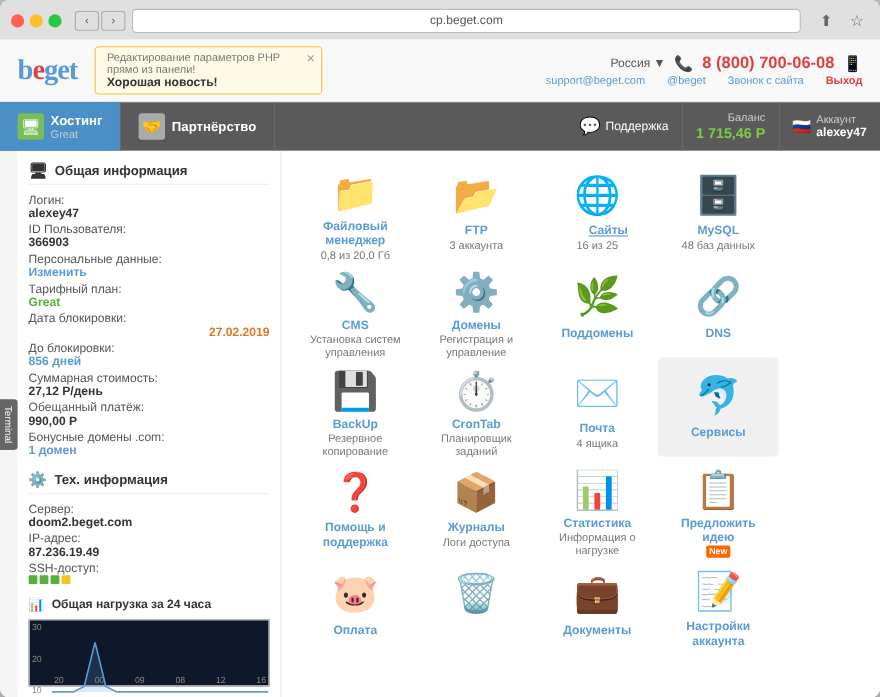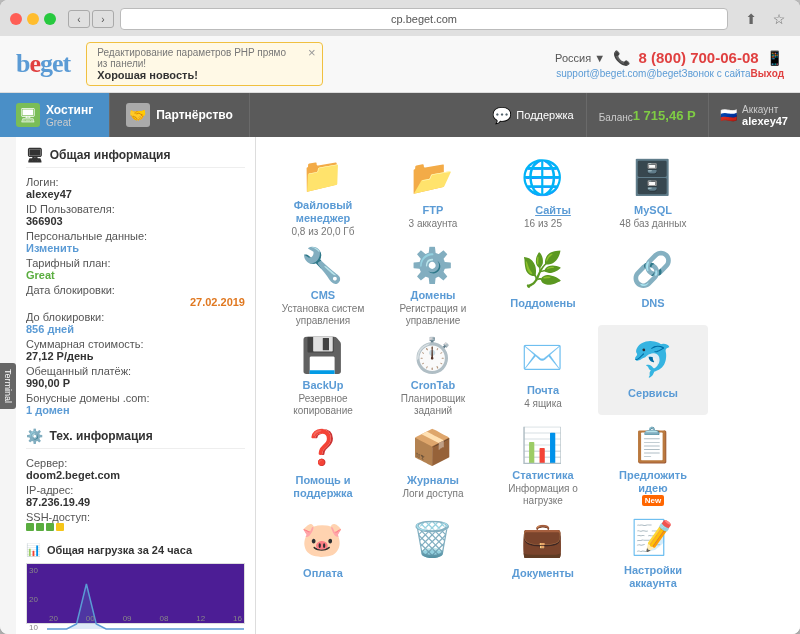--- a/index.html
+++ b/index.html
@@ -101,21 +101,21 @@
         <span style="position:absolute; top:2px; right:6px; cursor:pointer; color:#999; font-size:13px;">×</span>
       </div>
       <div style="flex:1;"></div>
       <div style="display:flex; flex-direction:column; align-items:flex-end; gap:2px;">
         <div style="display:flex; align-items:center; gap:8px;">
           <span style="font-size:11px; color:#555; cursor:pointer;">Россия ▼</span>
           <span style="color:#e04040; font-size:14px;">📞</span>
           <span style="font-size:15px; font-weight:bold; color:#e04040;">8 (800) 700-06-08</span>
           <span style="font-size:14px; color:#555;">📱</span>
         </div>
-        <div style="display:flex; gap:0; font-size:10px;">
+        <div style="display:flex; gap:20px; font-size:10px;">
           <span style="color:#5b9bd5; cursor:pointer;">support@beget.com</span>
           <span style="color:#5b9bd5; cursor:pointer;">@beget</span>
           <span style="color:#5b9bd5; cursor:pointer;">Звонок с сайта</span>
           <span style="color:#e04040; cursor:pointer; font-weight:bold;">Выход</span>
         </div>
       </div>
     </div>
 
     <div class="nav-bar">
       <div class="nav-item active">
@@ -130,21 +130,21 @@
         <div class="nav-item-text">
           <span class="nav-item-title">Партнёрство</span>
         </div>
       </div>
       <div class="nav-spacer"></div>
       <div class="nav-support">
         <span style="font-size:16px;">💬</span>
         <span>Поддержка</span>
       </div>
       <div class="nav-balance">
-        <div style="display:flex;flex-direction:row;align-items:flex-end;text-align:center;">
+        <div style="display:flex;flex-direction:column;align-items:flex-end;text-align:center;">
           <span style="font-size:10px;color:#ccc;">Баланс</span>
           <span class="balance-amount">1 715,46 Р</span>
         </div>
       </div>
       <div class="nav-account">
         <span style="font-size:14px;">🇷🇺</span>
         <div style="display:flex;flex-direction:column;">
           <span style="font-size:10px;color:#ccc;">Аккаунт</span>
           <span style="font-size:11px;font-weight:bold;">alexey47</span>
         </div>
@@ -228,21 +228,21 @@
                 </span>
               </div>
             </div>
         </div>
 
         <div class="chart-section">
           <div class="chart-title">
             <span style="font-size:12px;">📊</span>
             <span>Общая нагрузка за 24 часа</span>
           </div>
-          <div style="position:relative; height:61px; border:1px solid #ddd; background:#4c1d95;">
+          <div style="position:relative; height:61px; border:1px solid #ddd; background:#0f172a;">
             <svg width="100%" height="70" viewBox="0 0 200 70" preserveAspectRatio="none" style="position:absolute;left:20px;top:0;width:calc(100% - 20px);height:70px;">
               <polyline points="0,65 20,65 30,60 40,20 50,60 60,65 80,65 100,65 120,65 140,65 160,65 180,65 200,65" fill="none" stroke="#5b9bd5" stroke-width="1.5"></polyline>
               <polyline points="0,65 20,65 30,60 40,20 50,60 60,65 80,65 100,65 120,65 140,65 160,65 180,65 200,65" fill="rgba(91,155,213,0.2)" stroke="none"></polyline>
             </svg>
             <div style="position:absolute;left:2px;top:2px;display:flex;flex-direction:column;justify-content:space-between;height:66px;font-size:8px;color:#888;">
               <span>30</span>
               <span>20</span>
               <span>10</span>
             </div>
             <div style="position:absolute;bottom:0;left:20px;right:0;display:flex;justify-content:space-between;font-size:8px;color:#888;padding:0 2px;">

